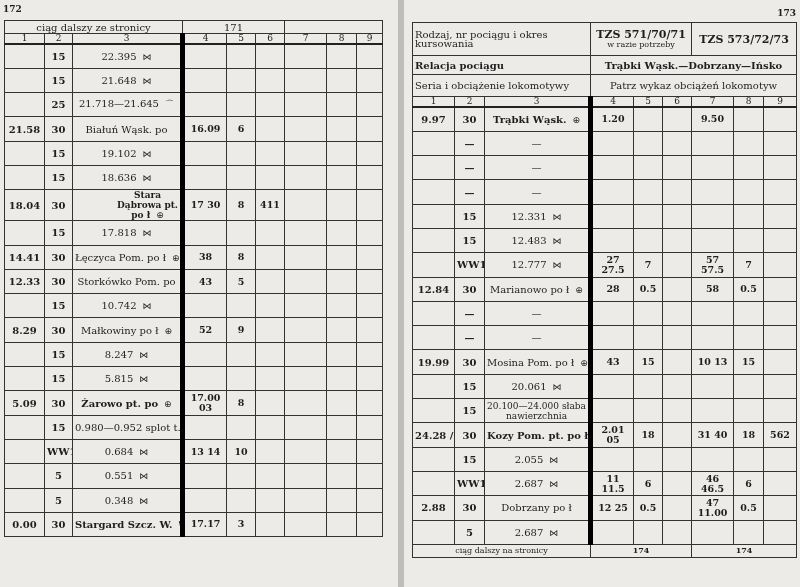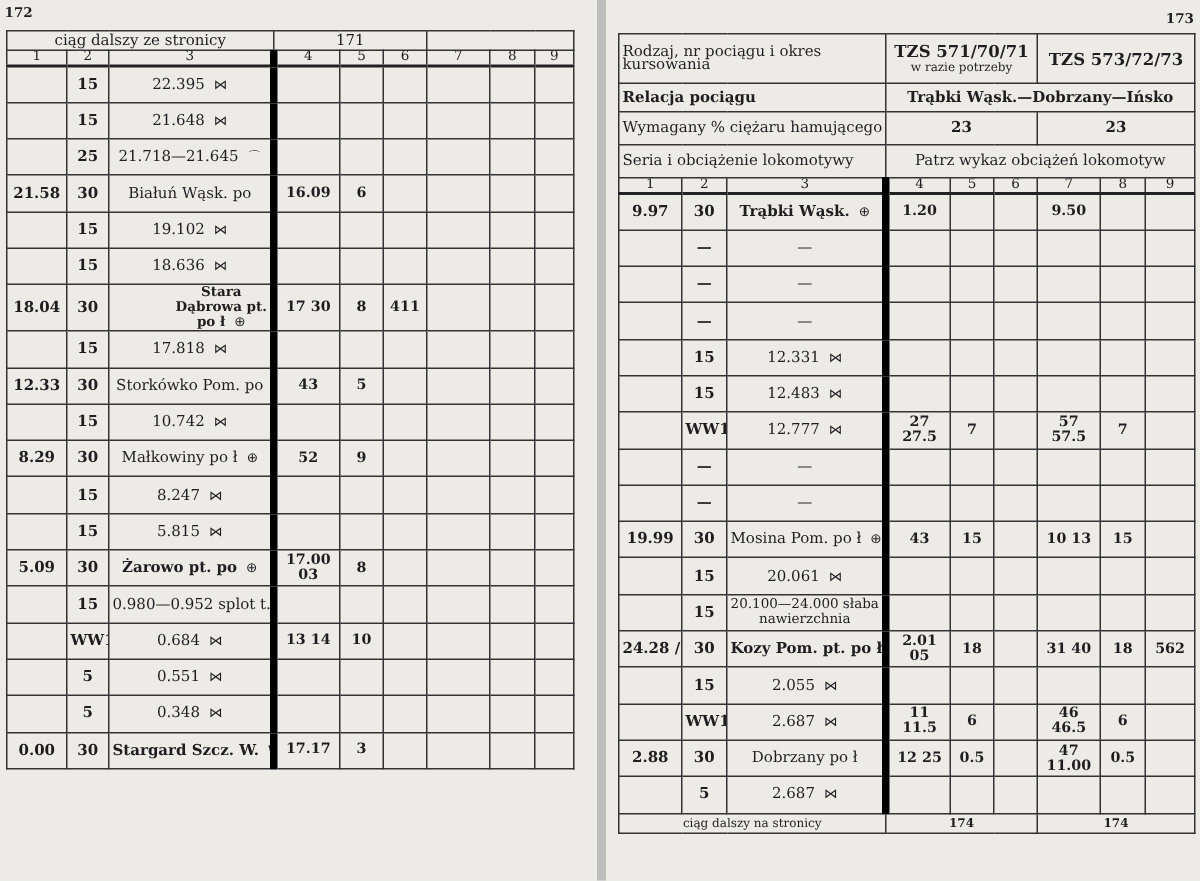--- a/index.html
+++ b/index.html
@@ -139,20 +139,31 @@
           <td class="b">15</td>
           <td><span>17.818</span><span class="sym">⋈</span></td>
           <td class="thick b two" style="white-space: normal; font-size: 9.5px;"></td>
           <td class="b two" style="white-space: normal; font-size: 9.5px;"></td>
           <td class="b two" style="white-space: normal; font-size: 9.5px;"></td>
           <td class="b two" style="white-space: normal; font-size: 9.5px;"></td>
           <td class="b two" style="white-space: normal; font-size: 9.5px;"></td>
           <td class="b two" style="white-space: normal; font-size: 9.5px;"></td>
         </tr>
         <tr style="height: 24.3px;">
+          <td class="b">14.41</td>
+          <td class="b">30</td>
+          <td><span>Łęczyca Pom. po ł</span><span class="sym">⊕</span></td>
+          <td class="thick b two" style="white-space: normal; font-size: 9.5px;">38</td>
+          <td class="b two" style="white-space: normal; font-size: 9.5px;">8</td>
+          <td class="b two" style="white-space: normal; font-size: 9.5px;"></td>
+          <td class="b two" style="white-space: normal; font-size: 9.5px;"></td>
+          <td class="b two" style="white-space: normal; font-size: 9.5px;"></td>
+          <td class="b two" style="white-space: normal; font-size: 9.5px;"></td>
+        </tr>
+        <tr style="height: 24.3px;">
           <td class="b">12.33</td>
           <td class="b">30</td>
           <td><span>Storkówko Pom. po</span></td>
           <td class="thick b two" style="white-space: normal; font-size: 9.5px;">43</td>
           <td class="b two" style="white-space: normal; font-size: 9.5px;">5</td>
           <td class="b two" style="white-space: normal; font-size: 9.5px;"></td>
           <td class="b two" style="white-space: normal; font-size: 9.5px;"></td>
           <td class="b two" style="white-space: normal; font-size: 9.5px;"></td>
           <td class="b two" style="white-space: normal; font-size: 9.5px;"></td>
         </tr>
@@ -293,25 +304,20 @@
             <div class="b" style="font-size:11px;">TZS 571/70/71</div>
             <div class="tl">w razie potrzeby</div>
           </td>
       <td colspan="3" class="b" style="font-size:11px;">TZS 573/72/73</td>
     </tr>
     <tr class="hdr" style="height:19px;">
       <td colspan="3" class="st tl b">Relacja pociągu</td>
       <td colspan="6" class="tl b">Trąbki Wąsk.—Dobrzany—Ińsko</td>
     </tr>
     <tr class="hdr" style="height:22px;">
-      <td colspan="3" class="st tl">Wymagany % ciężaru hamującego</td>
-      <td colspan="3" class="tl b">23</td>
-      <td colspan="3" class="tl b">23</td>
-    </tr>
-    <tr class="hdr" style="height:22px;">
       <td colspan="3" class="st tl">Seria i obciążenie lokomotywy</td>
       <td colspan="6" class="tl">Patrz wykaz obciążeń lokomotyw</td>
     </tr>
     <tr class="colnum" id="rcol">
           <td>1</td>
           <td>2</td>
           <td>3</td>
           <td class="thick">4</td>
           <td>5</td>
           <td>6</td>
@@ -392,20 +398,31 @@
           <td class="b">WW1</td>
           <td><span>12.777</span><span class="sym">⋈</span></td>
           <td class="thick b two" style="white-space: normal; font-size: 9.5px;">27 27.5</td>
           <td class="b two" style="white-space: normal; font-size: 9.5px;">7</td>
           <td class="b two" style="white-space: normal; font-size: 9.5px;"></td>
           <td class="b two" style="white-space: normal; font-size: 9.5px;">57 57.5</td>
           <td class="b two" style="white-space: normal; font-size: 9.5px;">7</td>
           <td class="b two" style="white-space: normal; font-size: 9.5px;"></td>
         </tr>
         <tr style="height: 24.3px;">
+          <td class="b">12.84</td>
+          <td class="b">30</td>
+          <td><span>Marianowo po ł</span><span class="sym">⊕</span></td>
+          <td class="thick b two" style="white-space: normal; font-size: 9.5px;">28</td>
+          <td class="b two" style="white-space: normal; font-size: 9.5px;">0.5</td>
+          <td class="b two" style="white-space: normal; font-size: 9.5px;"></td>
+          <td class="b two" style="white-space: normal; font-size: 9.5px;">58</td>
+          <td class="b two" style="white-space: normal; font-size: 9.5px;">0.5</td>
+          <td class="b two" style="white-space: normal; font-size: 9.5px;"></td>
+        </tr>
+        <tr style="height: 24.3px;">
           <td class="b"></td>
           <td class="b">—</td>
           <td><span>—</span></td>
           <td class="thick b two" style="white-space: normal; font-size: 9.5px;"></td>
           <td class="b two" style="white-space: normal; font-size: 9.5px;"></td>
           <td class="b two" style="white-space: normal; font-size: 9.5px;"></td>
           <td class="b two" style="white-space: normal; font-size: 9.5px;"></td>
           <td class="b two" style="white-space: normal; font-size: 9.5px;"></td>
           <td class="b two" style="white-space: normal; font-size: 9.5px;"></td>
         </tr>

